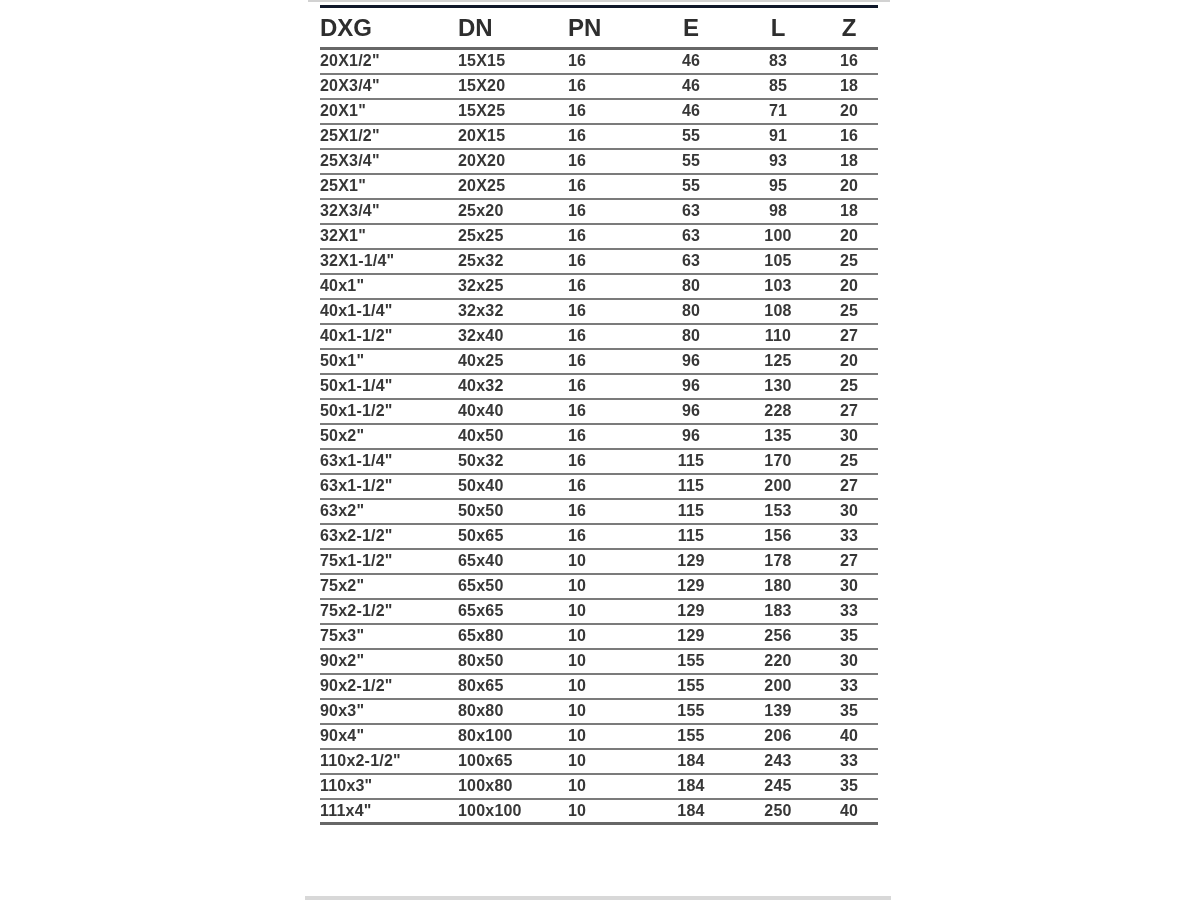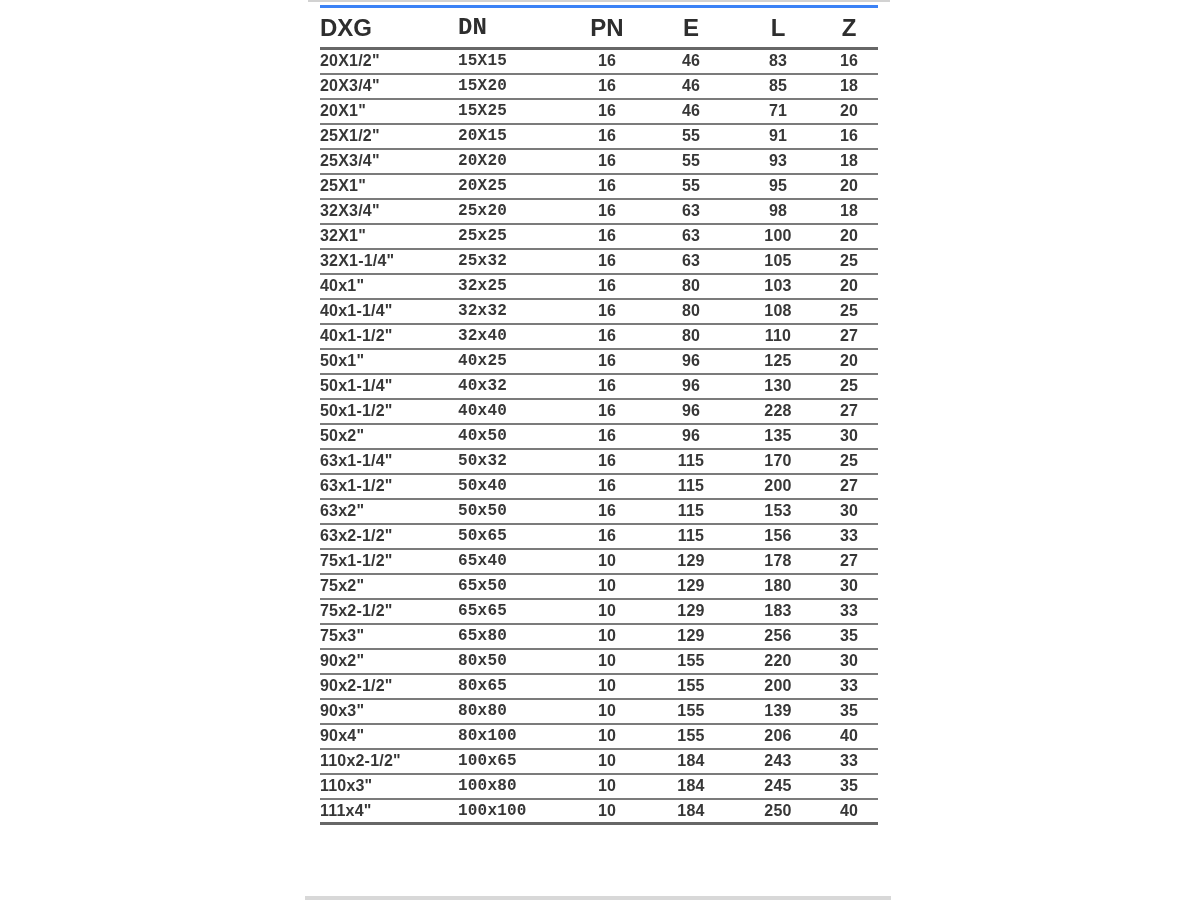--- a/index.html
+++ b/index.html
@@ -30,21 +30,21 @@
     height: 4px;
     background: #d8d8d8;
   }
   table.spec-table {
     position: absolute;
     left: 320px;
     top: 5px;
     width: 558px;
     border-collapse: collapse;
     table-layout: fixed;
-    border-top: 3px solid #3b82f6;
+    border-top: 3px solid #0f172a;
     border-bottom: 3px solid #676767;
   }
   table.spec-table th,
   table.spec-table td {
     box-sizing: border-box;
     margin: 0;
     padding: 0;
     vertical-align: middle;
     white-space: nowrap;
     overflow: hidden;
@@ -61,22 +61,22 @@
     font-size: 16px;
     font-weight: 700;
     color: #373737;
     border-top: 2px solid #7b7b7b;
     letter-spacing: 0.2px;
   }
   table.spec-table tbody tr:first-child td {
     border-top: none;
   }
   .col-dxg { width: 138px; text-align: left; padding-left: 27px; }
-  .col-dn  { width: 110px; text-align: left; padding-left: 19px; font-family: Liberation Mono, monospace; }
-  .col-pn  { width: 78px;  text-align: center; }
+  .col-dn  { width: 110px; text-align: left; padding-left: 19px; }
+  .col-pn  { width: 78px;  text-align: left; }
   .col-e   { width: 90px;  text-align: center; }
   .col-l   { width: 84px;  text-align: center; }
   .col-z   { width: 58px;  text-align: center; }
 </style>
 </head>
 <body>
 
 <div class="top-strip"></div>
 
 <table class="spec-table">

